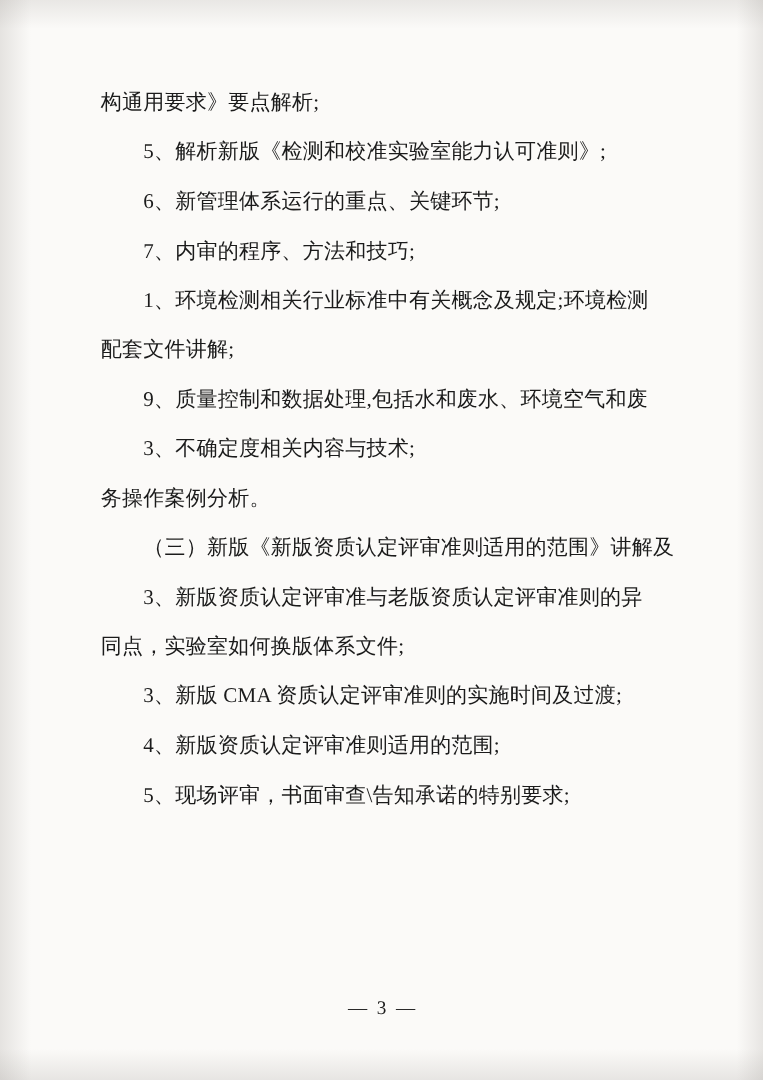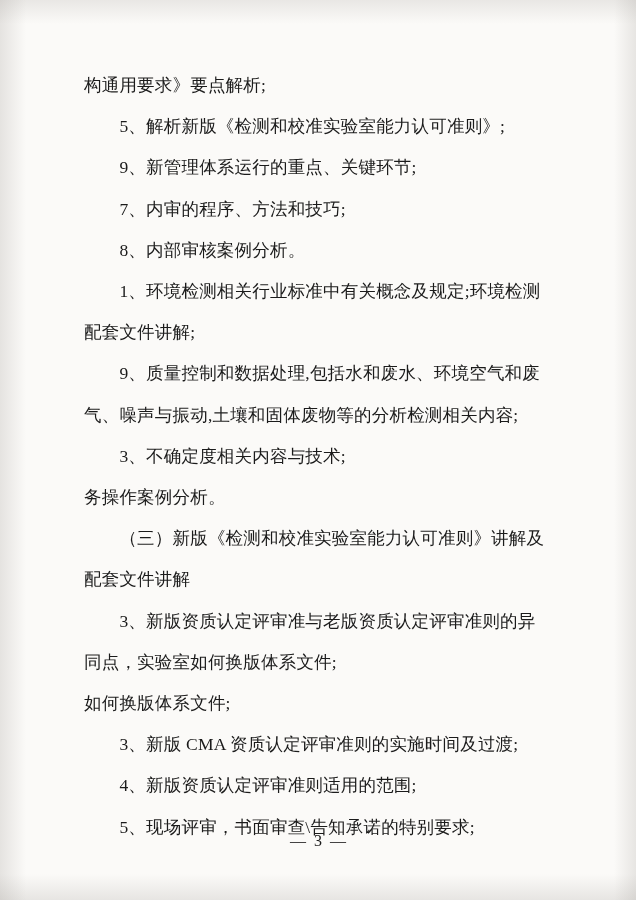--- a/index.html
+++ b/index.html
@@ -60,32 +60,28 @@
     font-family: "Liberation Serif", serif;
   }
 </style>
 </head>
 <body>
 
 <div id="page">
   <div id="content">
     <p class="line">构通用要求》要点解析;</p>
     <p class="line">　　5、解析新版《检测和校准实验室能力认可准则》;</p>
-    <p class="line">　　9、新管理体系运行的重点、关键环节;</p>
+    <p class="line">　　6、新管理体系运行的重点、关键环节;</p>
     <p class="line">　　7、内审的程序、方法和技巧;</p>
-    <p class="line">　　8、内部审核案例分析。</p>
     <p class="line">　　1、环境检测相关行业标准中有关概念及规定;环境检测</p>
     <p class="line">配套文件讲解;</p>
     <p class="line">　　9、质量控制和数据处理,包括水和废水、环境空气和废</p>
-    <p class="line">气、噪声与振动,土壤和固体废物等的分析检测相关内容;</p>
     <p class="line">　　3、不确定度相关内容与技术;</p>
     <p class="line">务操作案例分析。</p>
-    <p class="line">　　（三）新版《检测和校准实验室能力认可准则》讲解及</p>
-    <p class="line">配套文件讲解</p>
+    <p class="line">　　（三）新版《新版资质认定评审准则适用的范围》讲解及</p>
     <p class="line">　　3、新版资质认定评审准与老版资质认定评审准则的异</p>
     <p class="line">同点，实验室如何换版体系文件;</p>
-    <p class="line">如何换版体系文件;</p>
     <p class="line">　　3、新版 CMA 资质认定评审准则的实施时间及过渡;</p>
     <p class="line">　　4、新版资质认定评审准则适用的范围;</p>
     <p class="line">　　5、现场评审，书面审查\告知承诺的特别要求;</p>
     <div class="pagenum">— 3 —</div>
   </div>
 </div>
 
 </body></html>

